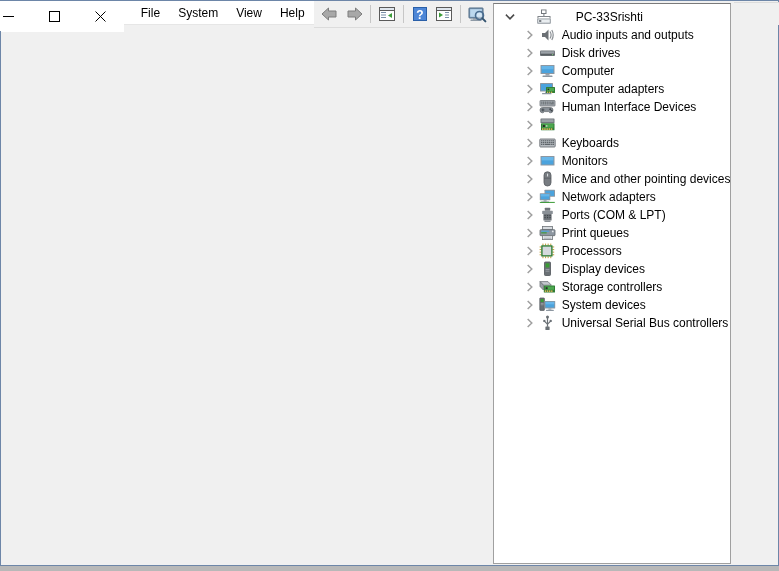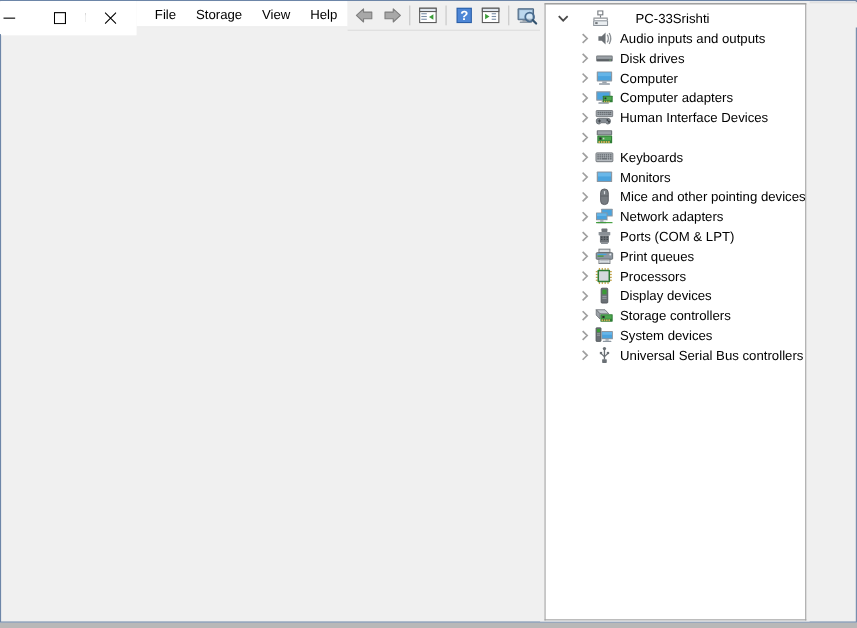--- a/index.html
+++ b/index.html
@@ -227,21 +227,21 @@
       <div class="win-btn close">
         <svg width="11" height="11" viewBox="0 0 11 11">
           <path d="M0.5 0.5 L10.5 10.5 M10.5 0.5 L0.5 10.5" stroke="#000000" stroke-width="1" fill="none"></path>
         </svg>
       </div>
     </div>
   </div>
 
   <div class="menubar">
     <div class="menu-item">File</div>
-    <div class="menu-item">Storage</div>
+    <div class="menu-item">System</div>
     <div class="menu-item">View</div>
     <div class="menu-item">Help</div>
   </div>
 
   <div class="toolbar">
 
     <div class="tb-btn">
       <svg width="20" height="16" viewBox="0 0 20 16">
         <path d="M8.5 2 L2 8 L8.5 14 L8.5 11 L16 11 L16 5 L8.5 5 Z" fill="#a8a8a8" stroke="#7d7d7d" stroke-width="1" stroke-linejoin="round"></path>
       </svg>

